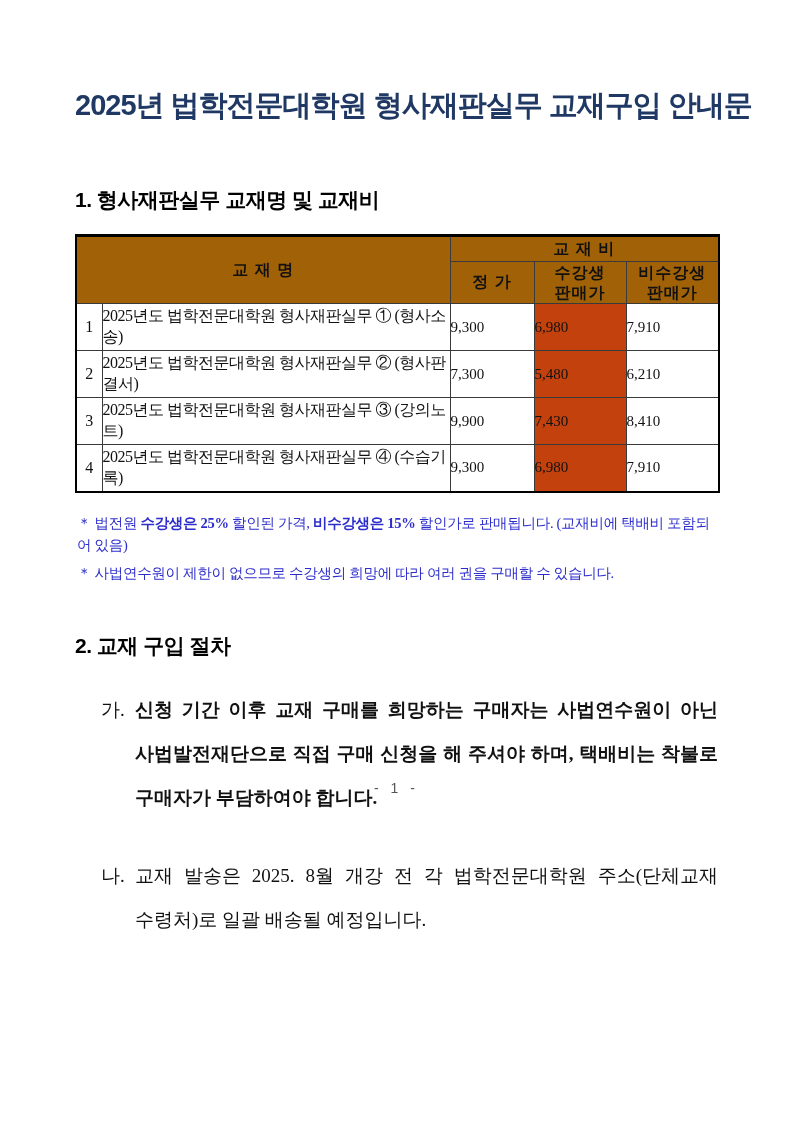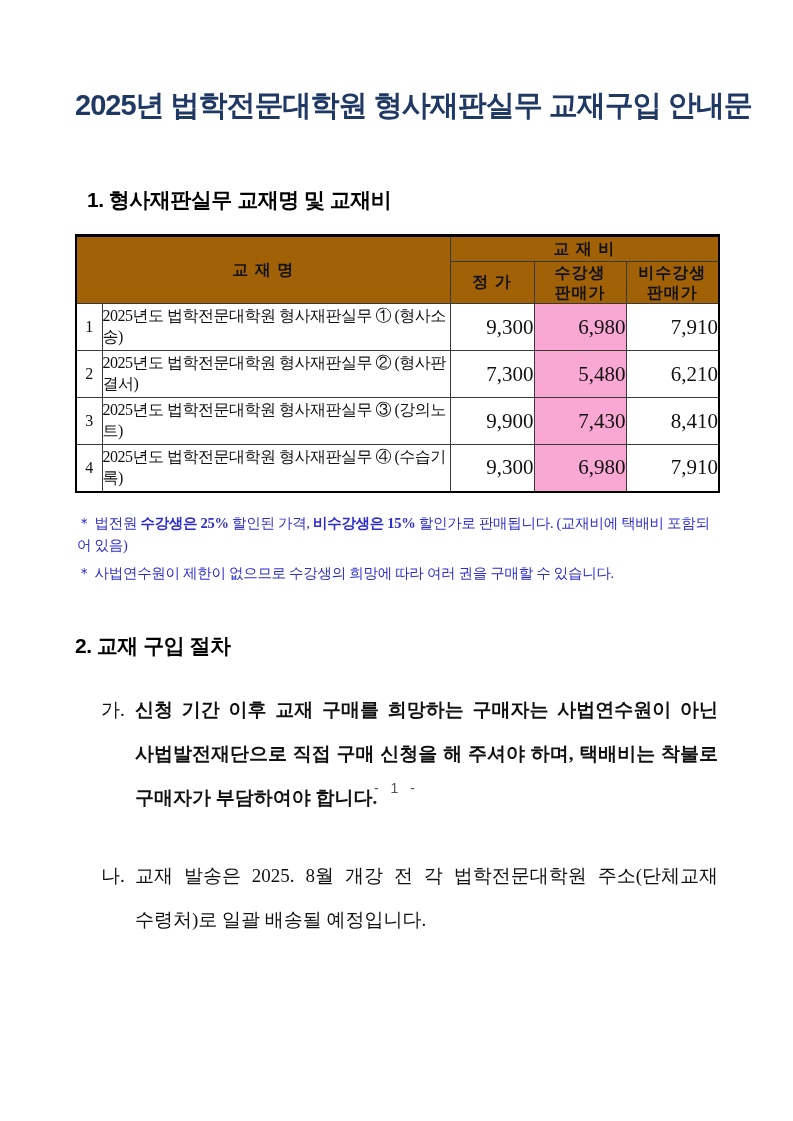--- a/index.html
+++ b/index.html
@@ -40,21 +40,21 @@
   }
   
   .sec-heading {
     font-family: "Liberation Sans", "DejaVu Sans", sans-serif;
     font-weight: 800;
     font-size: 21px;
     letter-spacing: -0.5px;
     color: #000000;
     margin: 0;
   }
-  .sec1-heading { margin: 26px 0 20px 12px; }
+  .sec1-heading { margin: 26px 0 20px 0; }
   .sec2-heading { margin: 48px 0 28px 0; }
   
   table.price-table {
     width: 643px;
     border-collapse: collapse;
     table-layout: fixed;
   }
   table.price-table { border: 2px solid #000; border-top-width: 3px; }
   table.price-table th, table.price-table td {
     border: 1px solid #3a3a3a;
@@ -67,22 +67,22 @@
     font-size: 16px;
     text-align: center;
     letter-spacing: 1px;
   }
   tr.head-row-1 { height: 26px; }
   tr.head-row-2 { height: 42px; }
   tr.data-row { height: 47px; }
   .two-line { white-space: pre-line; line-height: 1.25; letter-spacing: 0; }
   td.num-cell { text-align: center; font-size: 16px; }
   td.name-cell { text-align: left; padding-left: 12px; font-size: 16px; letter-spacing: -0.5px; }
-  td.price-cell { text-align: right; font-size: 21px; }
-  td.hl { background: #f9a8d4; }
+  td.price-cell { text-align: left; font-size: 15px; }
+  td.hl { background: #c2410c; }
   
   .notes { margin: 19px 0 0 2px; }
   .note {
     margin: 0 0 6px 0;
     font-size: 14.5px;
     line-height: 22px;
     color: #2D2DCC;
     letter-spacing: -0.3px;
   }
   .note b { font-weight: 700; }

